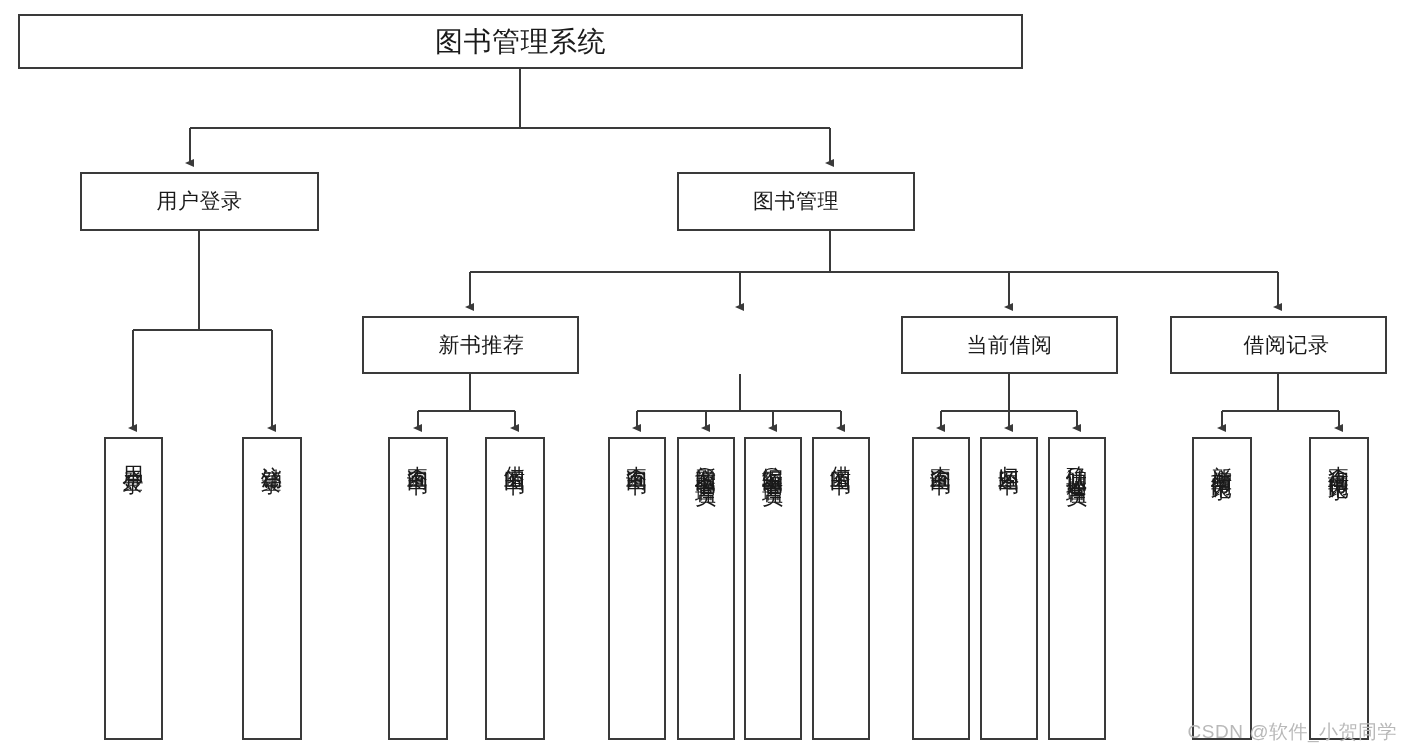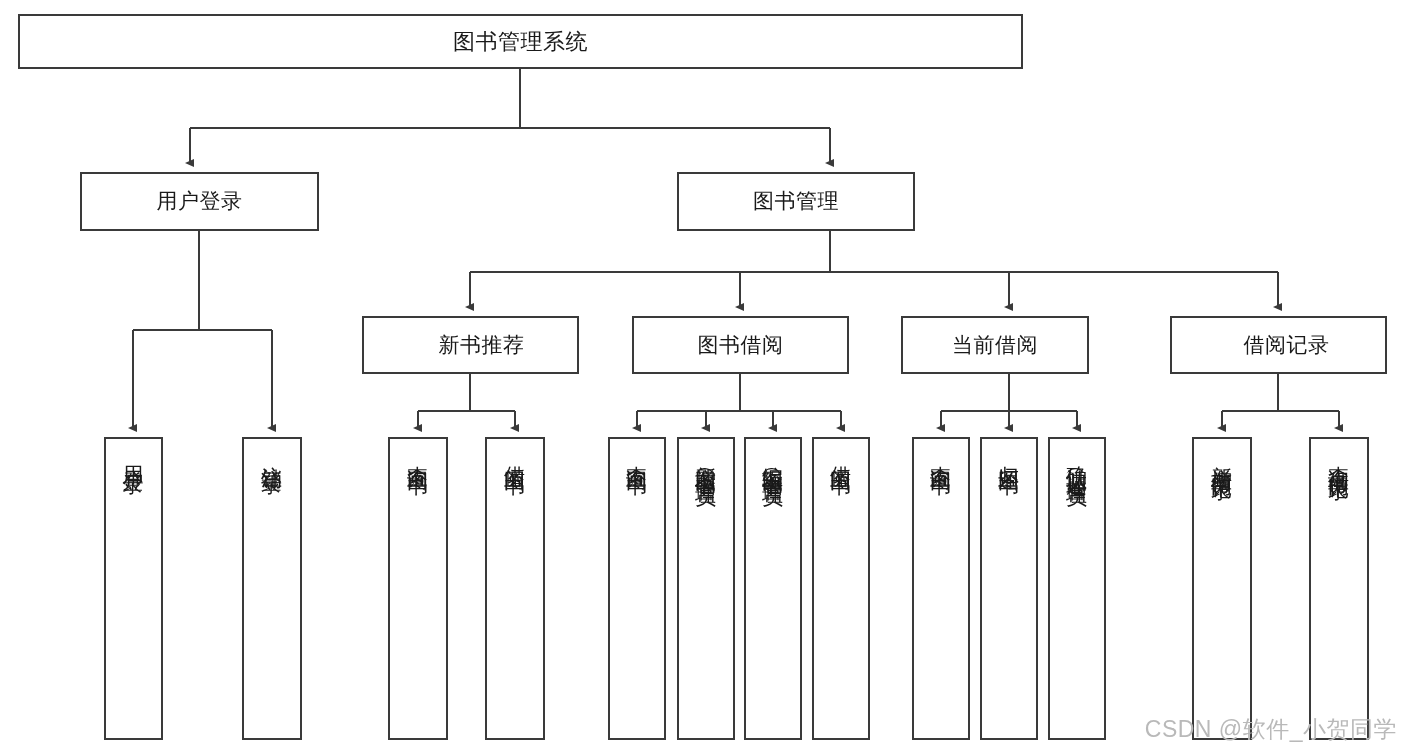--- a/index.html
+++ b/index.html
@@ -27,42 +27,42 @@
     display:block;
     line-height:1.18;
     letter-spacing:0.5px;
     white-space:nowrap;
   }
   
   .h-node .node-label{
     font-size:21px;
     text-align:center;
   }
-  .root .node-label{font-size:22px;}
+  .root .node-label{font-size:28px;}
 
   
   .v-node{
     align-items:flex-start;
     justify-content:center;
     padding-top:10px;
   }
   .v-node .node-label{
     writing-mode:vertical-rl;
     text-orientation:upright;
     font-size:21px;
     letter-spacing:3px;
     line-height:1;
     white-space:nowrap;
   }
 
   .watermark{
     position:absolute;
     right:8px;
     bottom:2px;
-    font-size:23px;
+    font-size:19px;
     color:#b9b9b9;
     letter-spacing:0.5px;
     white-space:nowrap;
     pointer-events:none;
   }
 </style>
 </head>
 <body>
 
 <div id="canvas">
@@ -125,24 +125,21 @@
   <div class="node h-node" style="left:80px;top:172px;width:239px;height:59px;">
     <span class="node-label">用户登录</span>
   </div>
   <div class="node h-node" style="left:677px;top:172px;width:238px;height:59px;">
     <span class="node-label">图书管理</span>
   </div>
 
   <div class="node h-node" style="left:362px;top:316px;width:217px;height:58px;padding-left:22px;">
     <span class="node-label">新书推荐</span>
   </div>
-  <div class="node h-node" style="left:632px;top:316px;width:217px;height:58px;">
-    <span class="node-label">图书借阅</span>
-  </div>
-  <div class="node h-node" style="left:901px;top:316px;width:188px;height:58px;">
+  <div class="node h-node" style="left:901px;top:316px;width:217px;height:58px;">
     <span class="node-label">当前借阅</span>
   </div>
   <div class="node h-node" style="left:1170px;top:316px;width:217px;height:58px;padding-left:16px;">
     <span class="node-label">借阅记录</span>
   </div>
 
   <div class="node v-node" style="left:104px;top:437px;width:59px;height:303px;">
     <span class="node-label">用户登录</span>
   </div>
   <div class="node v-node" style="left:242px;top:437px;width:60px;height:303px;">

